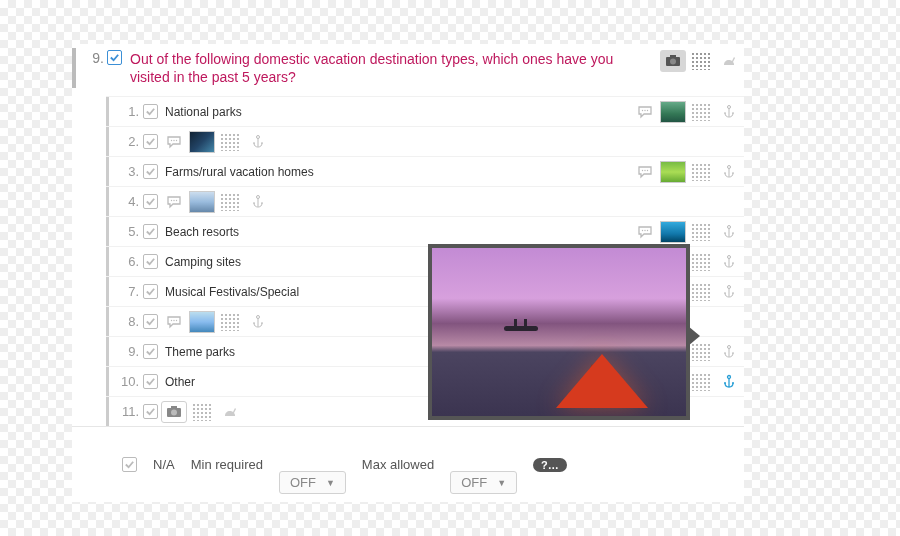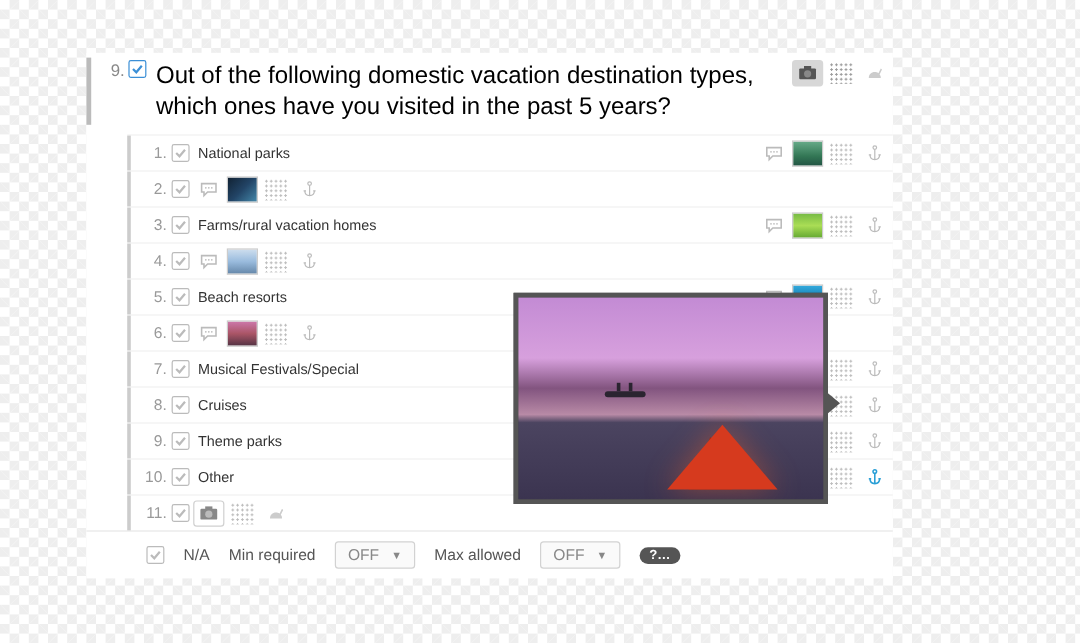--- a/index.html
+++ b/index.html
@@ -37,21 +37,21 @@
   }
   .qnum { width: 22px; color:#888; text-align:right; padding-top:2px; }
   .qcheck { width:20px; display:flex; align-items:flex-start; justify-content:center; padding-top:2px;}
   .cbox {
     width:15px; height:15px; border:1px solid #8ab; border-radius:2px; display:inline-flex;
     align-items:center; justify-content:center; background:#fff;
   }
   .cbox.blue { border-color:#3b8fd6; }
   .cbox.gray { border-color:#bbb; }
   .cbox svg { width:11px; height:11px; }
-  .qtext { flex:1; padding:2px 8px 2px 6px; color:#000000; font-size:20px; line-height:1.3; }
+  .qtext { flex:1; padding:2px 8px 2px 6px; color:#be185d; font-size:14px; line-height:1.3; }
   .qicons { display:flex; align-items:center; gap:2px; padding-right:2px; padding-top:2px;}
   .ibtn {
     width:26px; height:22px; border-radius:3px; display:inline-flex;
     align-items:center; justify-content:center; background:transparent;
   }
   .ibtn.active { background:#d7d7d7; }
   .ibtn.outline { border:1px solid #d0d0d0; }
   .ibtn svg { width:16px; height:16px; }
   .thumb {
     width:26px; height:22px; border:1px solid #ccc; display:inline-flex; overflow:hidden;
@@ -76,21 +76,21 @@
   .anchor.blue { color:#2a9fd6; }
   .bunny { color:#ccc; }
   .footer {
     display:flex; align-items:center; gap:16px;
     border-top:1px solid #e6e6e6; padding:8px 10px 8px 50px;
     font-size:13px; color:#555;
   }
   .sel {
     display:inline-flex; align-items:center; gap:10px;
     border:1px solid #d2d2d2; border-radius:3px; padding:3px 10px;
-    color:#888; background:#fafafa;
+    color:#888; background:#fafafa;margin-top:36px;
   }
   .sel .tri { font-size:9px; color:#888;}
   .help { background:#555; color:#fff; border-radius:10px; padding:1px 8px; font-size:11px; font-weight:bold;}
   
   .preview {
     position:absolute; left:356px; top:200px; width:262px; height:176px;
     background:#444; border:4px solid #555; z-index:5;
   }
   .preview .arrow {
     position:absolute; right:-14px; top:78px; width:0; height:0;
@@ -324,20 +324,21 @@
     <div class="optrow">
       <div class="optbar"></div>
       <div class="optnum">6.</div>
       <div class="optcheck">
           <span class="cbox gray">
             <svg viewBox="0 0 12 12">
               <path d="M2 6 L5 9 L10 3" stroke="#bbb" stroke-width="2" fill="none"></path>
             </svg>
           </span>
         </div>
+      <div class="optlabel">Camping sites</div>
       <div class="opticons">
         <span class="ibtn">
             <svg viewBox="0 0 16 16">
               <path d="M2 3h12v7H7l-3 3v-3H2z" fill="none" stroke="#bbb" stroke-width="1.3"></path>
               <circle cx="5.5" cy="6.5" r=".7" fill="#bbb"></circle>
               <circle cx="8" cy="6.5" r=".7" fill="#bbb"></circle>
               <circle cx="10.5" cy="6.5" r=".7" fill="#bbb"></circle>
             </svg>
           </span>
         <span class="thumb" style="background:linear-gradient(180deg,#c7a 0%,#a56 50%,#534 100%)"></span>
@@ -389,21 +390,20 @@
     <div class="optrow">
       <div class="optbar"></div>
       <div class="optnum">8.</div>
       <div class="optcheck">
           <span class="cbox gray">
             <svg viewBox="0 0 12 12">
               <path d="M2 6 L5 9 L10 3" stroke="#bbb" stroke-width="2" fill="none"></path>
             </svg>
           </span>
         </div>
-      <div class="optlabel">Cruises</div>
       <div class="opticons">
         <span class="ibtn">
             <svg viewBox="0 0 16 16">
               <path d="M2 3h12v7H7l-3 3v-3H2z" fill="none" stroke="#bbb" stroke-width="1.3"></path>
               <circle cx="5.5" cy="6.5" r=".7" fill="#bbb"></circle>
               <circle cx="8" cy="6.5" r=".7" fill="#bbb"></circle>
               <circle cx="10.5" cy="6.5" r=".7" fill="#bbb"></circle>
             </svg>
           </span>
         <span class="thumb" style="background:linear-gradient(180deg,#bde 0%,#8be 50%,#48b 100%)"></span>

